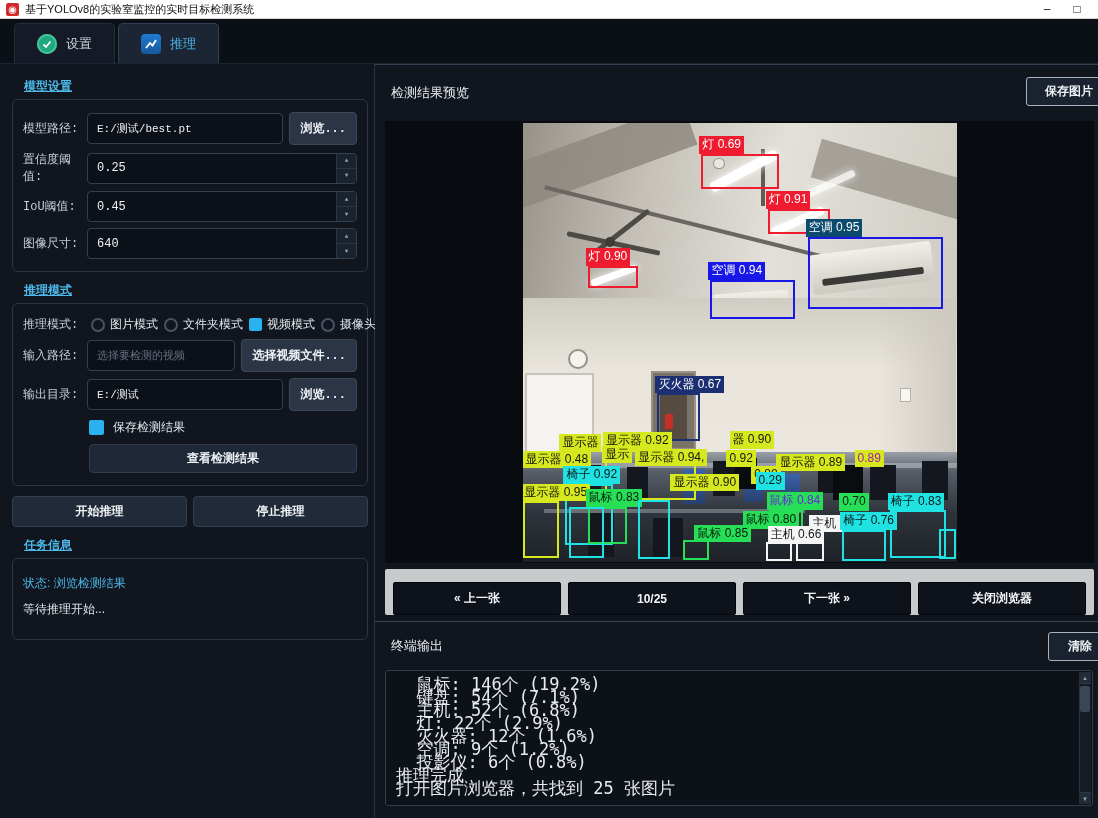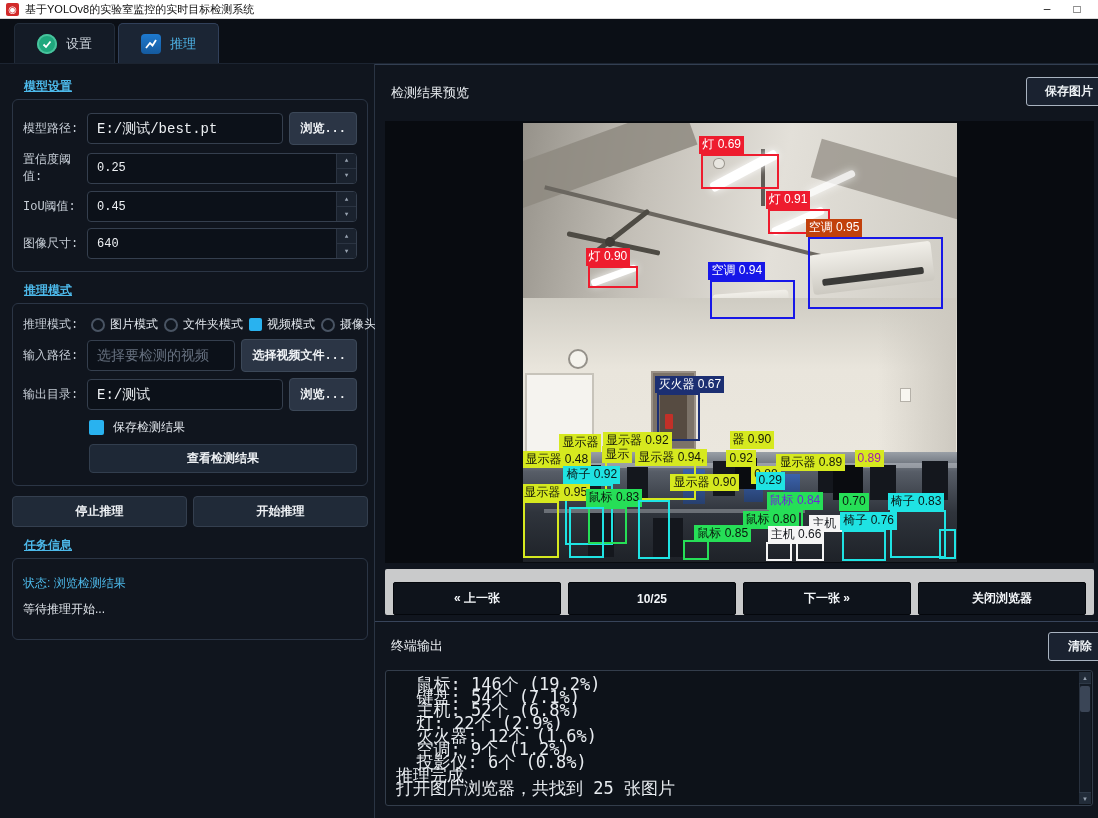--- a/index.html
+++ b/index.html
@@ -29,21 +29,21 @@
   
   .left-panel { position:absolute; left:10px; top:66px; width:360px; bottom:0; padding-top:10px; }
   .panel-divider { position:absolute; left:374px; top:64px; bottom:0; width:1px; background:#2a3443; }
   .group-title { color:#4db9ea; font-size:12px; font-weight:bold; text-decoration:underline;
     margin:2px 0 4px 14px; }
   .groupbox { border:1px solid #2b3545; border-radius:6px; padding:12px 10px 12px 10px; margin:0 2px 10px 2px; }
   .form-row { display:flex; align-items:center; margin-bottom:6px;font-family:Liberation Mono, monospace; }
   .form-row:last-child { margin-bottom:0; }
   .form-label { width:64px; font-size:12px; color:#c6cdd6; flex:none; }
   .text-input { flex:1; height:31px; background:#0c1119; border:1px solid #353f4e; border-radius:4px;
-    color:#edf0f3; font-size:14px; padding:4px 9px; font-family:inherit; outline:none; min-width:0; }
+    color:#edf0f3; font-size:11px; padding:4px 9px; font-family:inherit; outline:none; min-width:0; }
   .text-input::placeholder { color:#66707f; }
   .spinbox { flex:1; height:31px; background:#0c1119; border:1px solid #353f4e; border-radius:4px;
     display:flex; align-items:center; position:relative; }
   .spin-value { flex:1; font-size:12px; color:#edf0f3; padding-left:9px; }
   .spin-btns { width:20px; height:100%; display:flex; flex-direction:column; border-left:1px solid #2b3442; }
   .spin-btn { flex:1; background:#1a222e; display:flex; align-items:center; justify-content:center;
     font-size:6px; color:#97a2b0; }
   .spin-btn:first-child { border-bottom:1px solid #2b3442; border-radius:0 3px 0 0; }
   .spin-btn:last-child { border-radius:0 0 3px 0; }
   .btn { background:#2b3545; border:1px solid #3c4858; border-radius:4px; color:#f0f3f6;
@@ -255,22 +255,22 @@
         <button class="btn small">浏览...</button>
       </div>
       <div class="check-row">
         <span class="checkbox"></span>
         <span>保存检测结果</span>
       </div>
       <button class="wide-btn">查看检测结果</button>
     </div>
 
     <div class="action-row">
+      <button class="action-btn">开始推理</button>
       <button class="action-btn">停止推理</button>
-      <button class="action-btn">开始推理</button>
     </div>
 
     <div class="group-title">任务信息</div>
     <div class="groupbox" style="padding-top:16px;">
       <div class="status-line">状态: 浏览检测结果</div>
       <div class="wait-line">等待推理开始...</div>
     </div>
   </div>
 
   <div class="main">
@@ -328,21 +328,21 @@
             <div class="det" style="left: 41.2%; top: 7.1%; width: 18%; height: 8%;">
               <div class="det-box" style="border-color: rgb(238, 28, 46);"></div>
               <span class="det-label above" style="background: rgb(238, 28, 46); color: rgb(255, 255, 255);">灯 0.69</span>
             </div>
             <div class="det" style="left: 56.5%; top: 19.6%; width: 14.3%; height: 5.7%;">
               <div class="det-box" style="border-color: rgb(238, 28, 46);"></div>
               <span class="det-label above" style="background: rgb(238, 28, 46); color: rgb(255, 255, 255);">灯 0.91</span>
             </div>
             <div class="det" style="left: 65.7%; top: 26%; width: 31.1%; height: 16.4%;">
               <div class="det-box" style="border-color: rgb(23, 23, 232);"></div>
-              <span class="det-label above" style="background: #c2410c; color: rgb(255, 255, 255);">空调 0.95</span>
+              <span class="det-label above" style="background: #0c4a6e; color: rgb(255, 255, 255);">空调 0.95</span>
             </div>
             <div class="det" style="left: 15%; top: 32.6%; width: 11.5%; height: 5.2%;">
               <div class="det-box" style="border-color: rgb(238, 28, 46);"></div>
               <span class="det-label above" style="background: rgb(238, 28, 46); color: rgb(255, 255, 255);">灯 0.90</span>
             </div>
             <div class="det" style="left: 43.3%; top: 35.8%; width: 19.4%; height: 8.9%;">
               <div class="det-box" style="border-color: rgb(23, 23, 232);"></div>
               <span class="det-label above" style="background: rgb(23, 23, 232); color: rgb(255, 255, 255);">空调 0.94</span>
             </div>
             <div class="det" style="left: 31.1%; top: 61.7%; width: 9.7%; height: 10.9%;">

